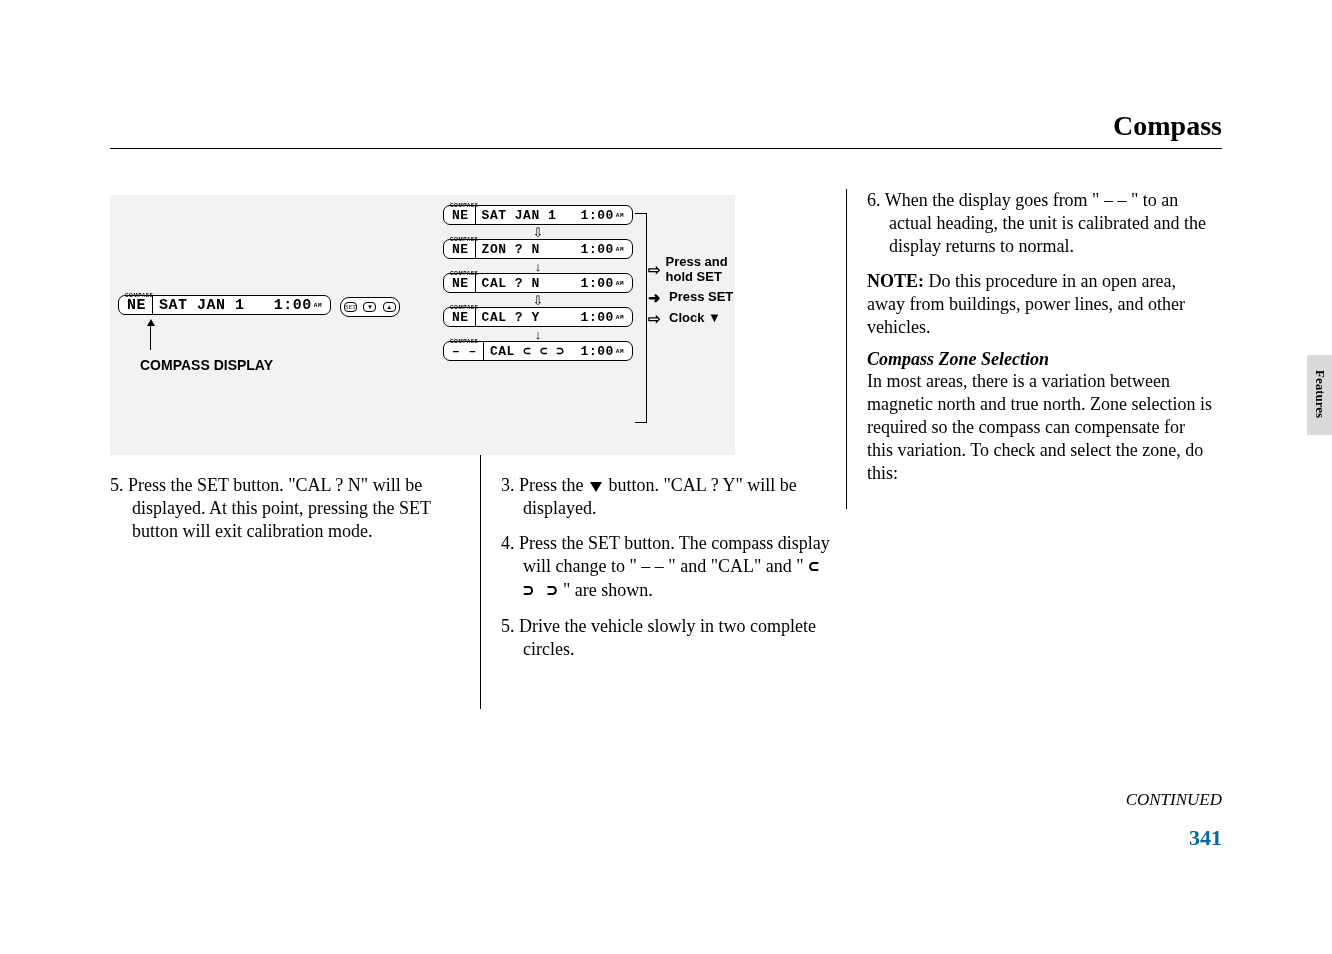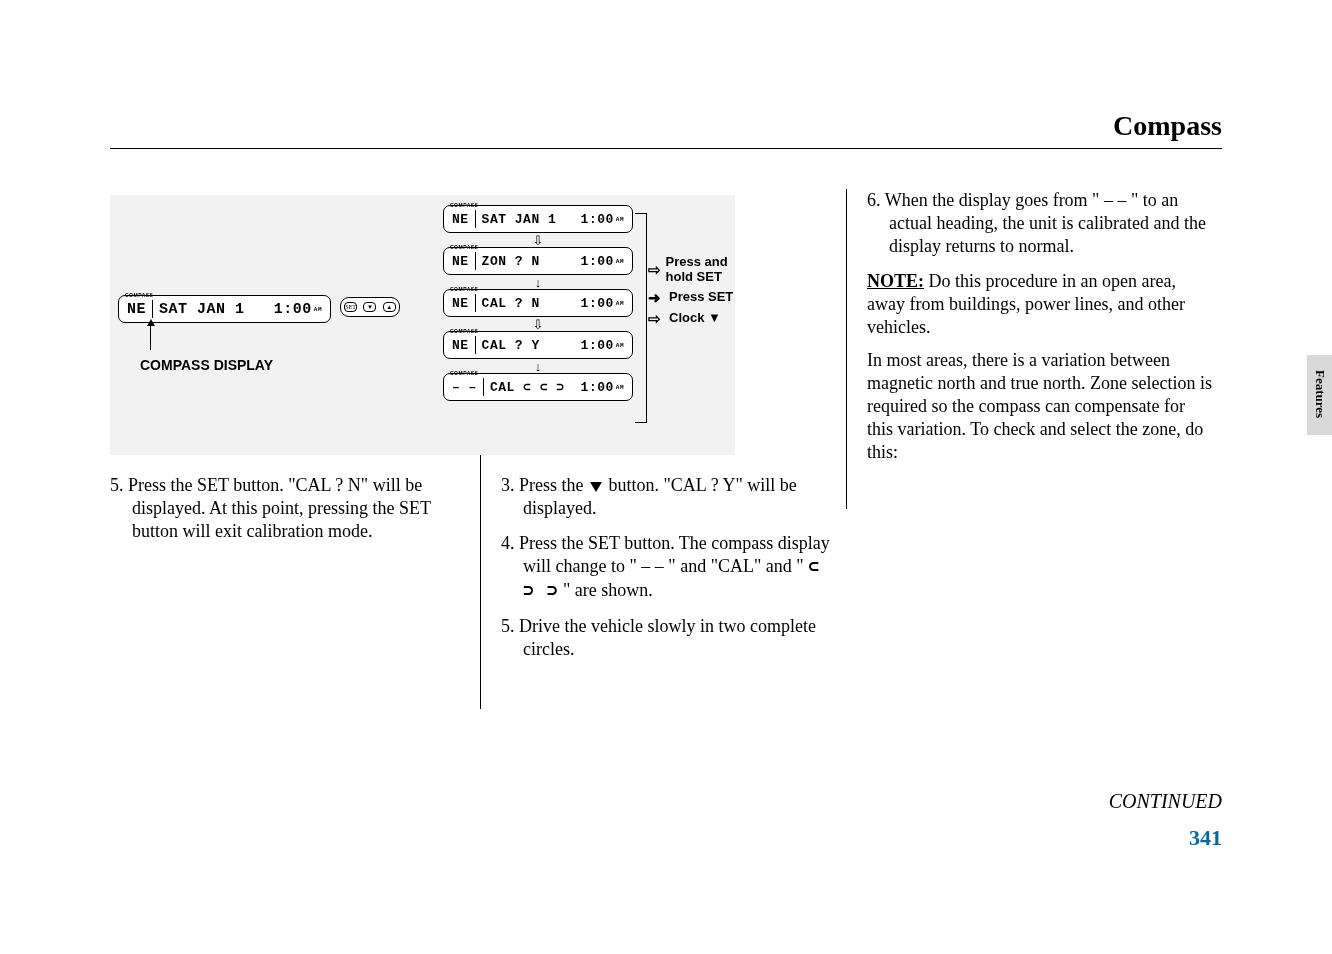--- a/index.html
+++ b/index.html
@@ -41,21 +41,21 @@
     height: 260px;
     position: absolute;
     left: 110px;
     top: 195px;
     padding: 15px 8px;
   }
   .lcd-row {
     border: 1.5px solid #000;
     border-radius: 7px;
     background: #fff;
-    height: 28px;
+    height: 20px;
     display: inline-flex;
     align-items: center;
     padding: 0 8px;
     font-family: "Courier New", monospace;
     font-size: 13px;
     letter-spacing: 0.5px;
     position: relative;
   }
   .compass-lbl {
     position: absolute;
@@ -175,21 +175,21 @@
   .col2 .col-text { margin-top: 285px; }
   .col3 .col-text { margin-top: 0; }
   ol.num { list-style: none; padding: 0; }
   ol.num li {
     font-size: 18px;
     line-height: 1.28;
     margin-bottom: 12px;
     padding-left: 22px;
     text-indent: -22px;
   }
-  .bold-note { font-weight: bold; text-decoration: underline; }
+  .bold-note { font-weight: bold; }
   .sub-head { font-style: italic; font-weight: bold; font-size: 18px; margin-top: 6px; }
   .para { font-size: 18px; line-height: 1.28; margin-bottom: 10px; }
   .inline-tri {
     display: inline-block;
     width: 0; height: 0;
     border-left: 6px solid transparent;
     border-right: 6px solid transparent;
     border-top: 10px solid #000;
     vertical-align: middle;
     margin: 0 2px;
@@ -214,21 +214,21 @@
     font-family: Georgia;
     font-weight: bold;
     font-size: 13px;
     writing-mode: vertical-rl;
   }
   .continued {
     position: absolute;
     right: 110px;
     top: 790px;
     font-style: italic;
-    font-size: 20px;
+    font-size: 17px;
   }
   .page-num {
     position: absolute;
     right: 110px;
     top: 825px;
     font-weight: bold;
     color: #0369a1;
     font-size: 22px;
   }
   .seg-sep { width:1px; height:18px; background:#000; margin: 0 6px; display:inline-block;}
@@ -267,20 +267,21 @@
     </div>
     <div class="divider2"></div>
     <div class="col3">
       <div class="col-text">
         <ol class="num">
           <li>6. When the display goes from " – – " to an actual heading, the unit is calibrated and the display returns to normal.</li>
         </ol>
         <p class="para">
           <span class="bold-note">NOTE:</span><span> Do this procedure in an open area, away from buildings, power lines, and other vehicles.</span>
         </p>
+        <p class="sub-head">Compass Zone Selection</p>
         <p class="para">In most areas, there is a variation between magnetic north and true north. Zone selection is required so the compass can compensate for this variation. To check and select the zone, do this:</p>
       </div>
     </div>
   </div>
 </div>
 
 <div class="figure-area">
   <div class="lcd-row lcd-main">
     <span class="compass-lbl">COMPASS</span>
     <span>NE</span>

